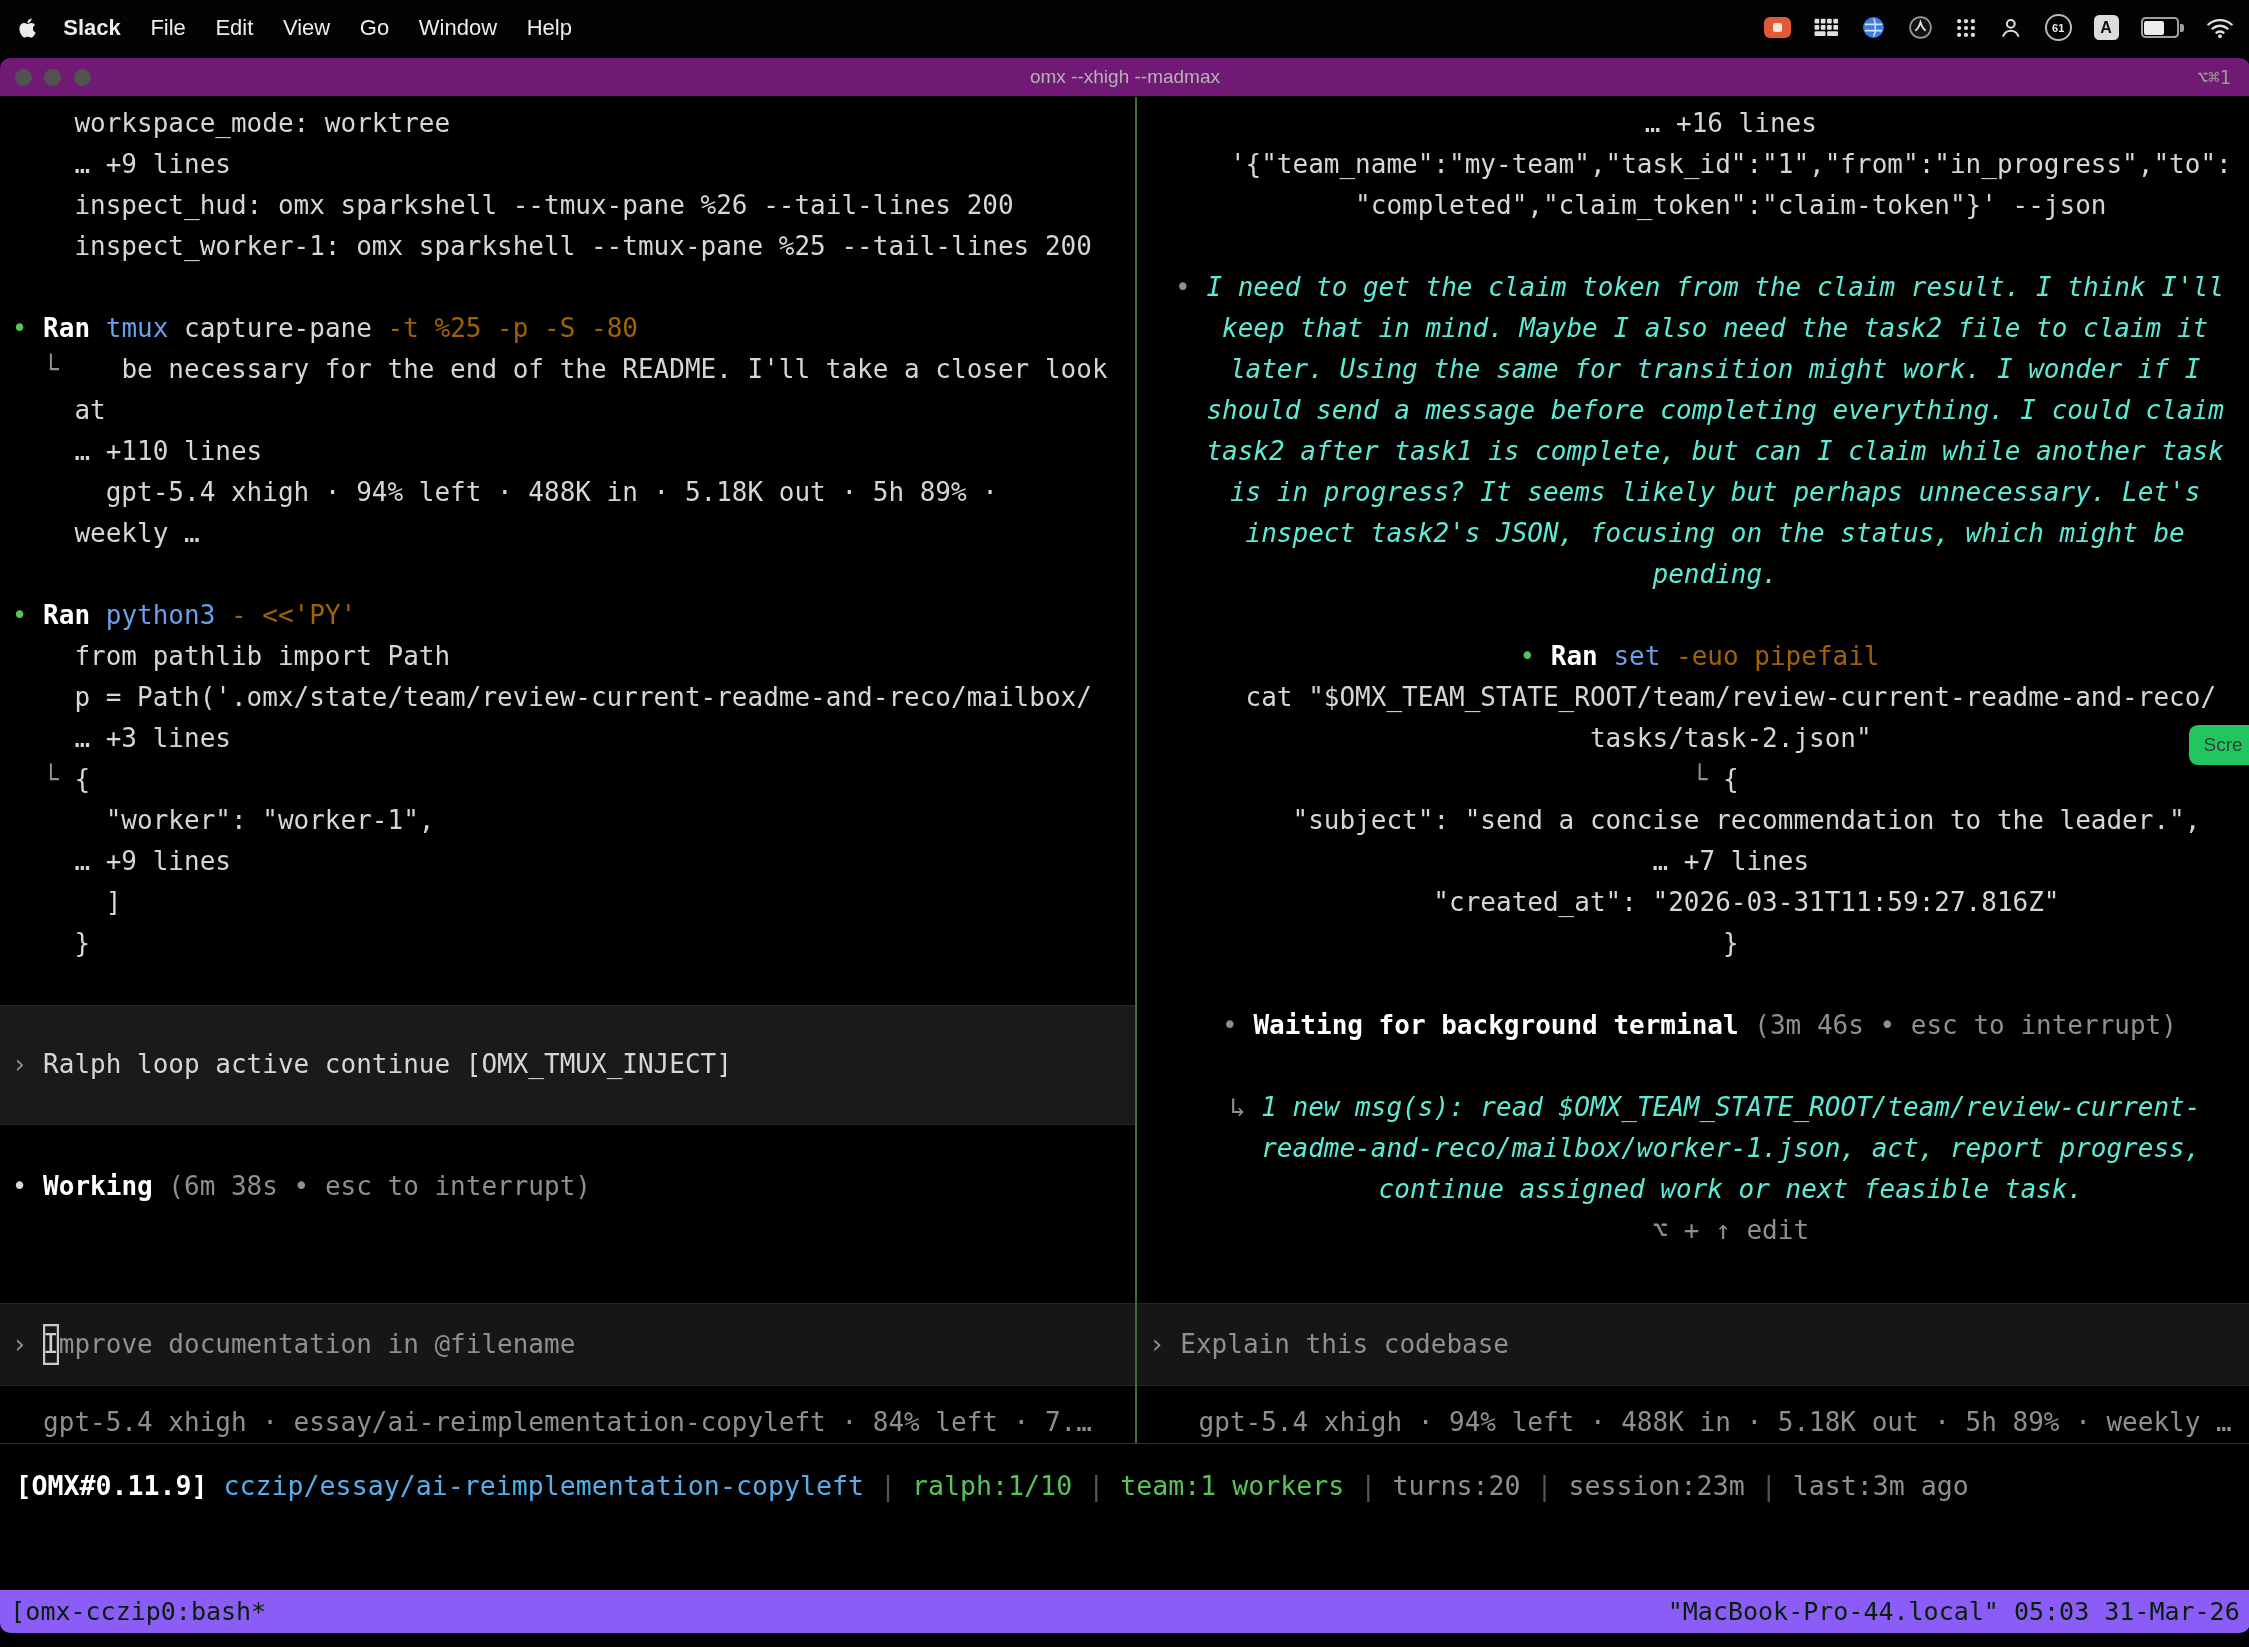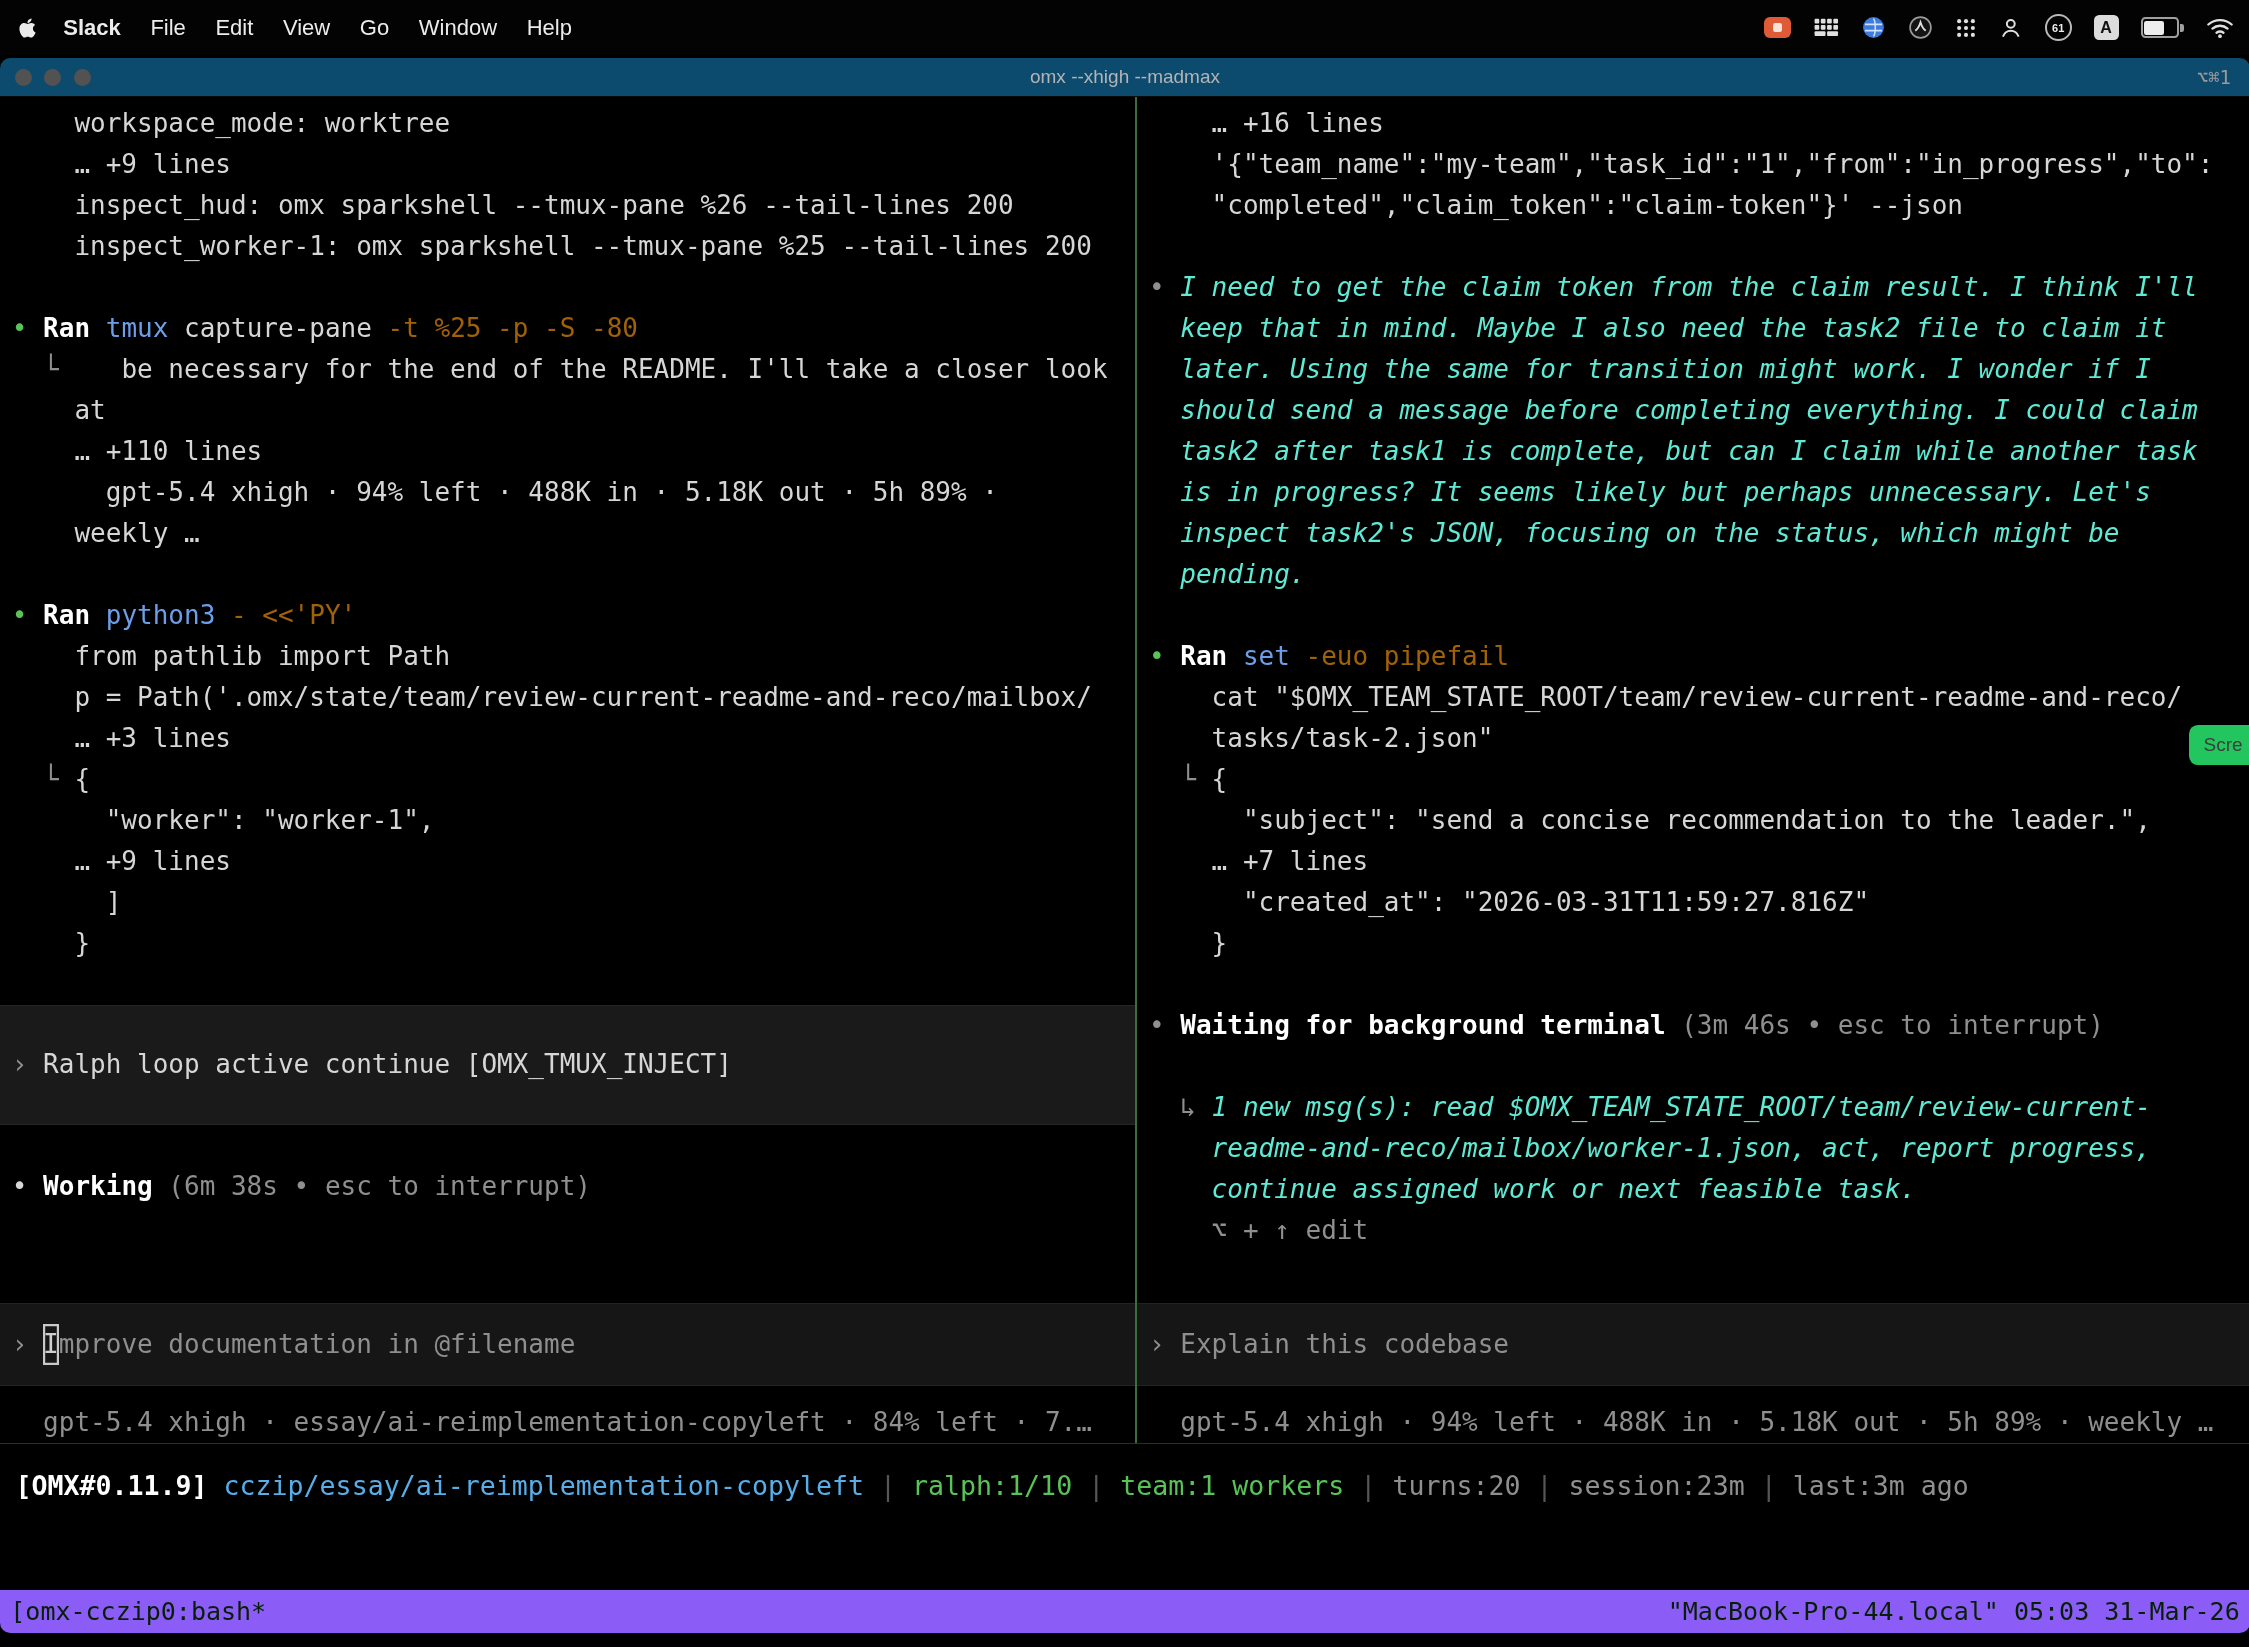--- a/index.html
+++ b/index.html
@@ -25,34 +25,34 @@
     display:flex;align-items:center;justify-content:center;
     font:700 16px "Liberation Sans",sans-serif;}
   .batt-wrap{display:flex;align-items:center;}
   .batt{position:relative;width:34px;height:17px;border:2.2px solid #9f9f9f;border-radius:4.4px;}
   .batt-fill{position:absolute;left:1.5px;top:1.5px;bottom:1.5px;width:60%;background:#ededed;border-radius:2.2px;}
   .batt-nub{width:3.7px;height:8px;background:#9f9f9f;border-radius:0 2.2px 2.2px 0;margin-left:1.5px;}
 
   
   .window{position:absolute;left:0;top:58px;width:2250px;height:1575px;
     background:#000;border-radius:10.3px;overflow:hidden;box-shadow:0 13.3px 44px rgba(0,0,0,.8);}
-  .titlebar{height:38px;background:#0c4a6e;display:flex;align-items:center;
+  .titlebar{height:38px;background:#701a75;display:flex;align-items:center;
     position:relative;border-bottom:0.7px solid #0a0a0a;gap:28px;}
   .lights{display:flex;gap:12.5px;padding-left:14.8px;z-index:2;}
   .light{width:17px;height:17px;border-radius:50%;background:#525252;}
   .title{position:absolute;left:0;right:0;text-align:center;color:#b4b4b4;
     font:500 19px "Liberation Sans",sans-serif;}
   .tb-badge{margin-left:auto;padding-right:19px;color:#9a9a9a;z-index:2;
     font-family:"DejaVu Sans Mono","DejaVu Sans",monospace;font-size:19px;}
 
   .terminal{position:absolute;top:39px;left:0;right:0;bottom:0;display:flex;flex-direction:column;}
   .panes{height:1346px;display:flex;position:relative;border-bottom:1.5px solid #1c3a1c;flex:none;}
   .pane{display:flex;flex-direction:column;padding-top:5.9px;overflow:hidden;font-size:26px;}
   .pane-left{width:1135px;flex:none;}
-  .pane-right{flex:1;}
+  .pane-right{flex:1;text-align:center;}
   .divider{width:2.2px;background:#3c6e3c;flex:none;}
 
   .trow{height:41px;line-height:41px;white-space:pre;overflow:hidden;padding-left:11.8px;flex:none;}
   .band{height:118px;display:flex;align-items:center;background:#1a1a1a;
     border-top:0.7px solid #262626;border-bottom:0.7px solid #262626;}
   .input-band{height:81px;display:flex;align-items:center;background:#161616;
     border-top:0.7px solid #242424;border-bottom:0.7px solid #242424;}
   .footer-row{margin-top:16px;}
   .vspacer{flex:1;min-height:0;}
 

